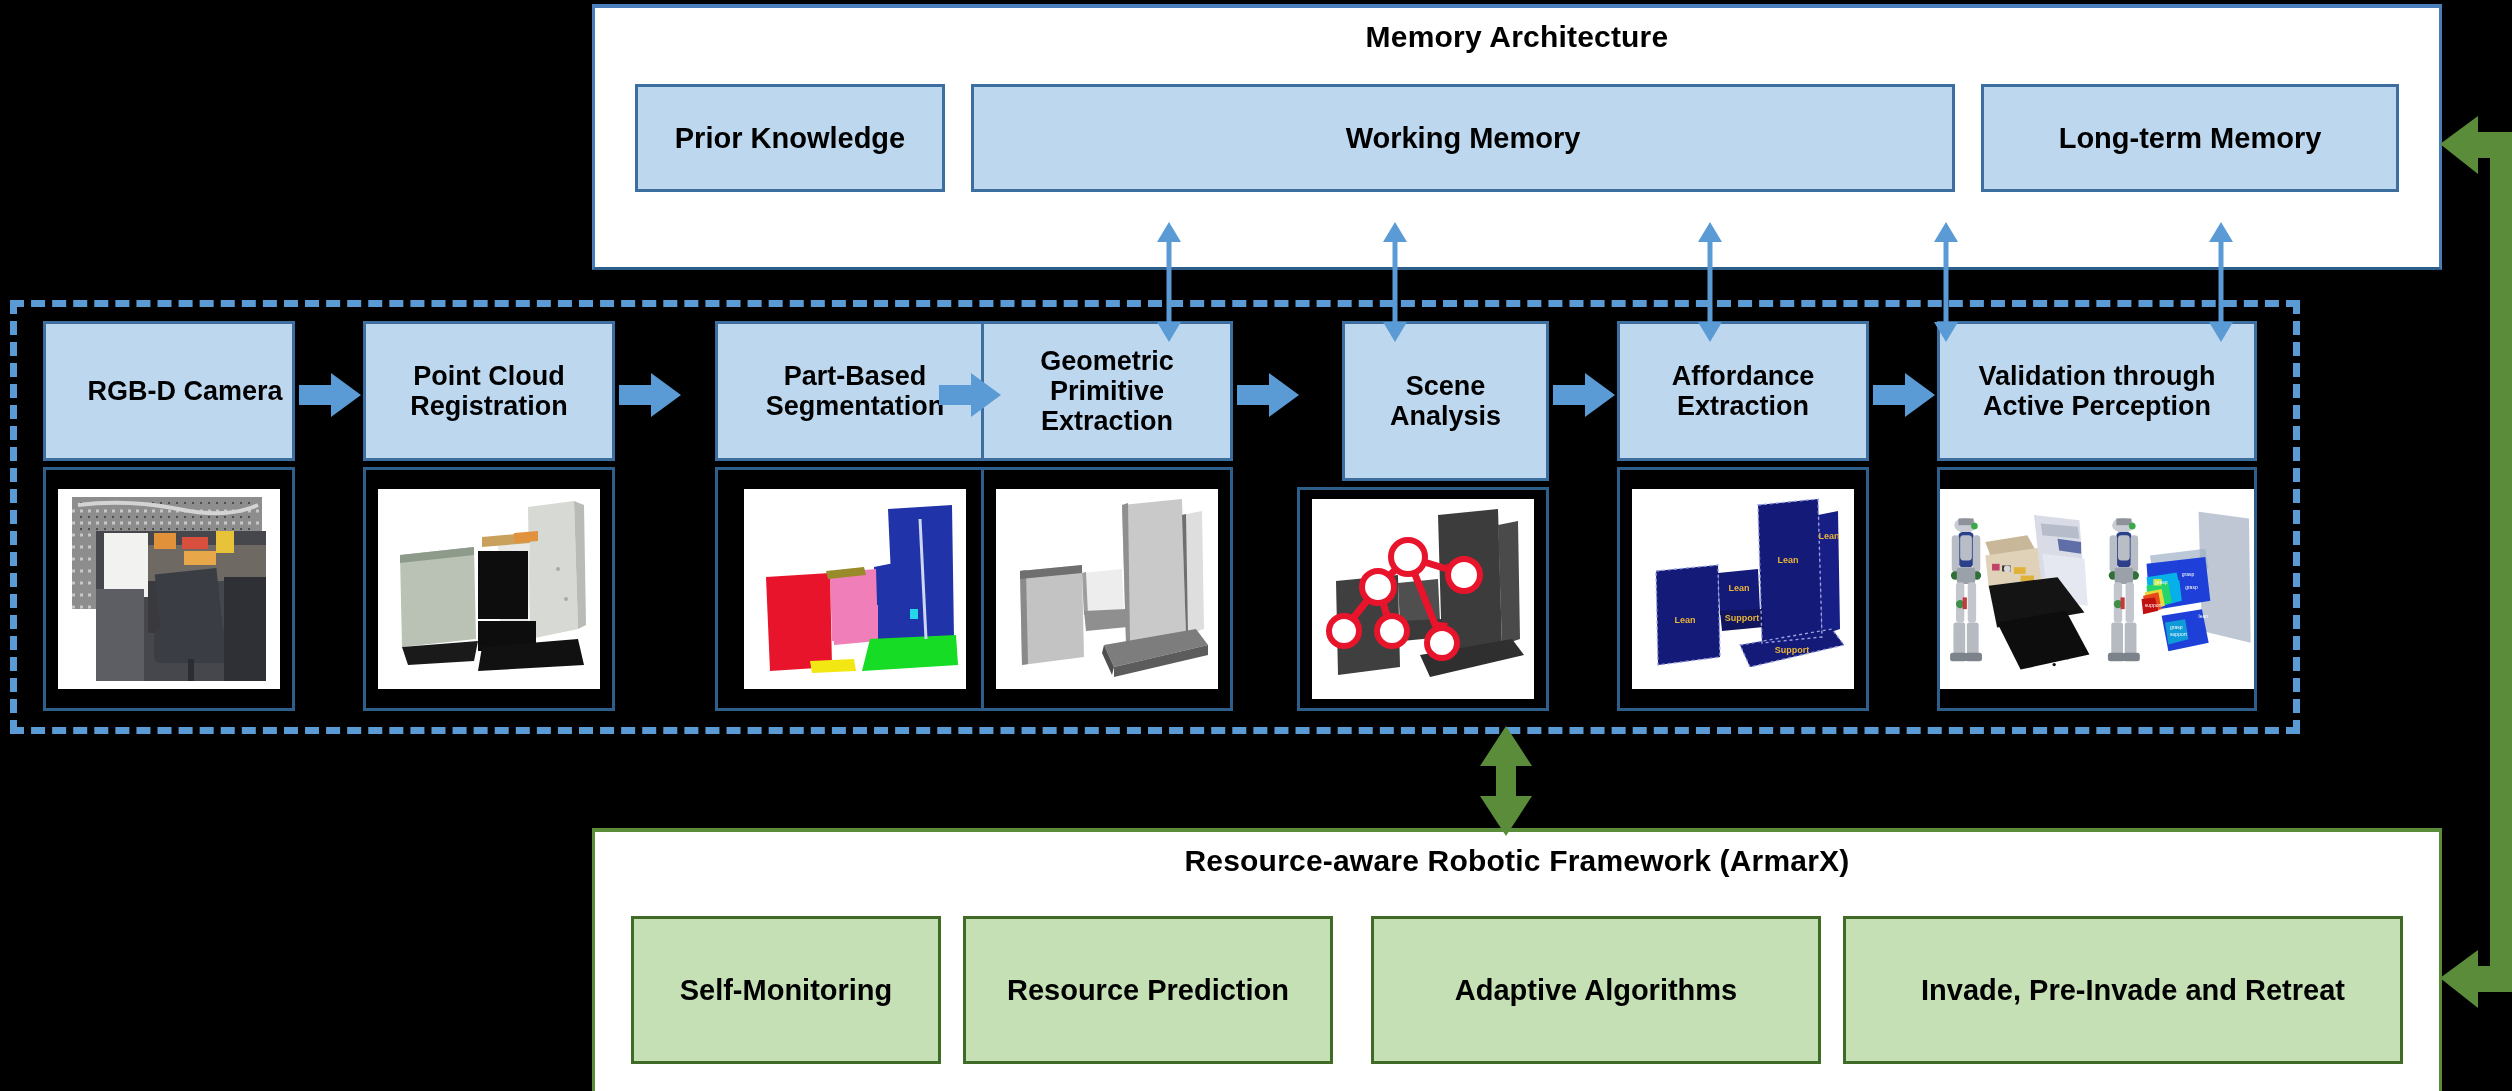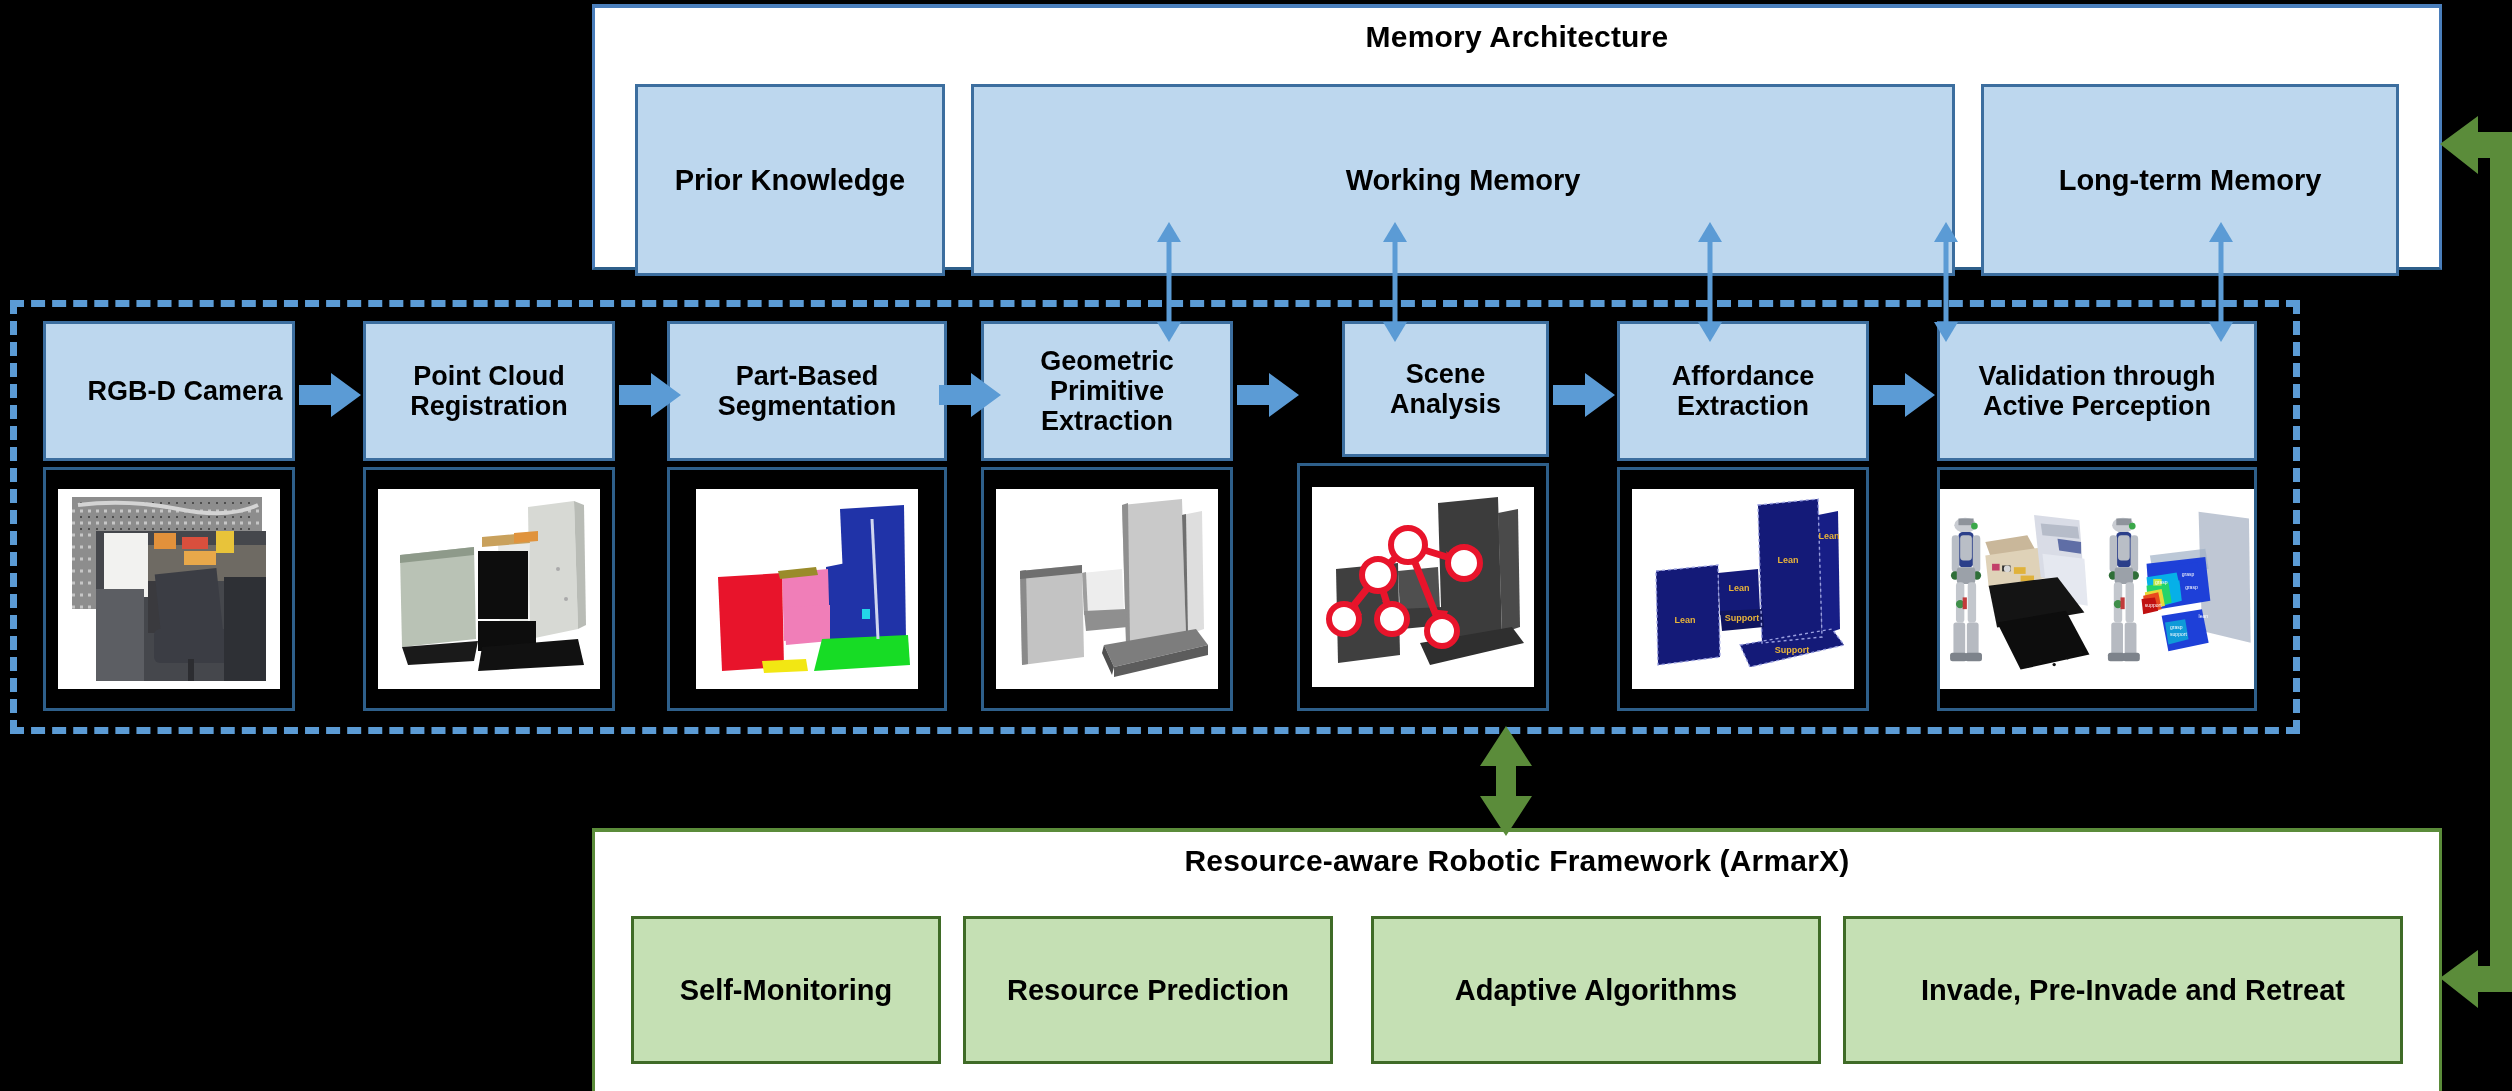--- a/index.html
+++ b/index.html
@@ -21,21 +21,21 @@
     border-right: 3px solid #4A7EBB;
     border-bottom: 3px solid #2E5F8A;
   }
   .panel-title {
     position: absolute; left: 0; top: 12px; width: 100%;
     text-align: center;
     font-size: 30px; font-weight: bold; color: #000;
     letter-spacing: .2px;
   }
   .mem-row {
-    position: absolute; left: 40px; top: 76px; right: 40px; height: 192px;
+    position: absolute; left: 40px; top: 76px; right: 40px; height: 108px;
     display: flex; gap: 26px; align-items: stretch;
   }
   .mem-box {
     background: #BDD7EE;
     border: 3px solid #3C6E9F;
     display: flex; align-items: center; justify-content: center;
     font-size: 29px; font-weight: bold; color: #000;
     text-align: center;
   }
   .mem-box.prior { width: 310px; flex: none; }
@@ -199,21 +199,21 @@
             <polygon points="24,158 100,152 96,172 30,176" fill="#1a1a1a"></polygon>
             <circle cx="180" cy="80" r="2" fill="#aaa"></circle>
             <circle cx="188" cy="110" r="2" fill="#aaa"></circle>
           </svg>
         </div>
       </div>
       <svg class="chevron" style="left:588px; top:52px;" width="62" height="44">
         <polygon points="0,12 32,12 32,0 62,22 32,44 32,32 0,32" fill="#5B9BD5"></polygon>
       </svg>
 
-      <div class="stage" style="left:636px; width:280px; height:390px;">
+      <div class="stage" style="left:684px; width:280px; height:390px;">
         <div class="stage-label" style="height:140px;">Part-Based Segmentation</div>
         <div class="stage-thumb-wrap">
           <svg class="thumb" width="222" height="200" viewBox="0 0 222 200">
             <rect width="222" height="200" fill="#ffffff"></rect>
             <polygon points="144,20 208,16 210,150 150,154" fill="#2033A8"></polygon>
             <polygon points="130,78 150,74 150,152 132,150" fill="#2033A8"></polygon>
             <polygon points="86,84 132,80 134,148 88,152" fill="#F07EB8"></polygon>
             <polygon points="88,118 134,116 134,152 90,156" fill="#F07EB8"></polygon>
             <polygon points="22,88 86,84 88,178 26,182" fill="#E8142B"></polygon>
             <polygon points="126,150 212,146 214,176 118,182" fill="#17DC25"></polygon>
@@ -247,21 +247,21 @@
             <polygon points="108,156 118,178 116,186 106,164" fill="#4f4f4f"></polygon>
             <polygon points="118,178 212,156 212,166 118,188" fill="#5c5c5c"></polygon>
           </svg>
         </div>
       </div>
       <svg class="chevron" style="left:1206px; top:52px;" width="62" height="44">
         <polygon points="0,12 32,12 32,0 62,22 32,44 32,32 0,32" fill="#5B9BD5"></polygon>
       </svg>
 
       <div class="stage" style="left:1266px; width:252px; height:390px;">
-        <div class="stage-label" style="height:136px;margin-left:45px;">Scene Analysis</div>
+        <div class="stage-label" style="height:160px;margin-left:45px;">Scene Analysis</div>
         <div class="stage-thumb-wrap">
           <svg class="thumb" width="222" height="200" viewBox="0 0 222 200">
             <rect width="222" height="200" fill="#ffffff"></rect>
             <polygon points="126,16 186,10 190,148 130,154" fill="#3c3c3c"></polygon>
             <polygon points="186,26 206,22 208,140 190,146" fill="#4a4a4a"></polygon>
             <polygon points="86,84 126,80 128,122 88,126" fill="#4f4f4f"></polygon>
             <polygon points="88,122 130,120 132,138 90,142" fill="#3a3a3a"></polygon>
             <polygon points="24,82 86,76 88,168 26,176" fill="#3f3f3f"></polygon>
             <polygon points="108,156 200,140 212,156 118,178" fill="#2f2f2f"></polygon>
             <g stroke="#E8142B" stroke-width="7" fill="none" stroke-linecap="round">

